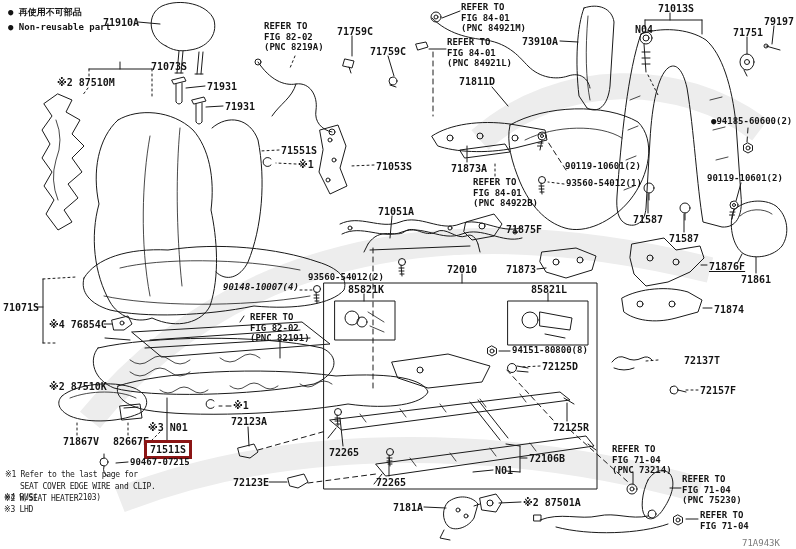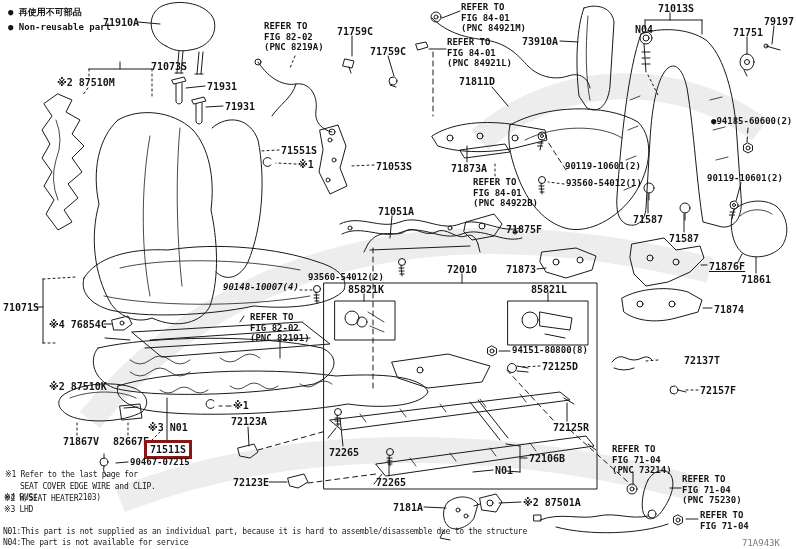--- a/index.html
+++ b/index.html
@@ -289,16 +289,14 @@
       <div class="lbl r" style="left: 682px; top: 474px;"><div>REFER TO</div><div>FIG 71-04</div><div>(PNC 75230)</div></div>
       <div class="lbl r" style="left: 700px; top: 510px;"><div>REFER TO</div><div>FIG 71-04</div></div>
     </div>
 
   <div id="notes">
       <div class="lbl note" style="left: 5px; top: 470px;">※1 Refer to the last page for</div>
       <div class="lbl note" style="left: 20px; top: 482px;">SEAT COVER EDGE WIRE and CLIP.</div>
       <div class="lbl note" style="left: 4px; top: 494px;">※2 W/SEAT HEATER</div>
       <div class="lbl note" style="left: 4px; top: 505px;">※3 LHD</div>
       <div class="lbl note" style="left: 4px; top: 493px;">※4 RUS(        -2103)</div>
-      <div class="lbl note" style="left: 3px; top: 527px;">N01:This part is not supplied as an individual part, because it is hard to assemble/disassemble due to the structure</div>
-      <div class="lbl note" style="left: 3px; top: 538px;">N04:The part is not available for service</div>
     </div>
 </div>
 
 </body></html>

